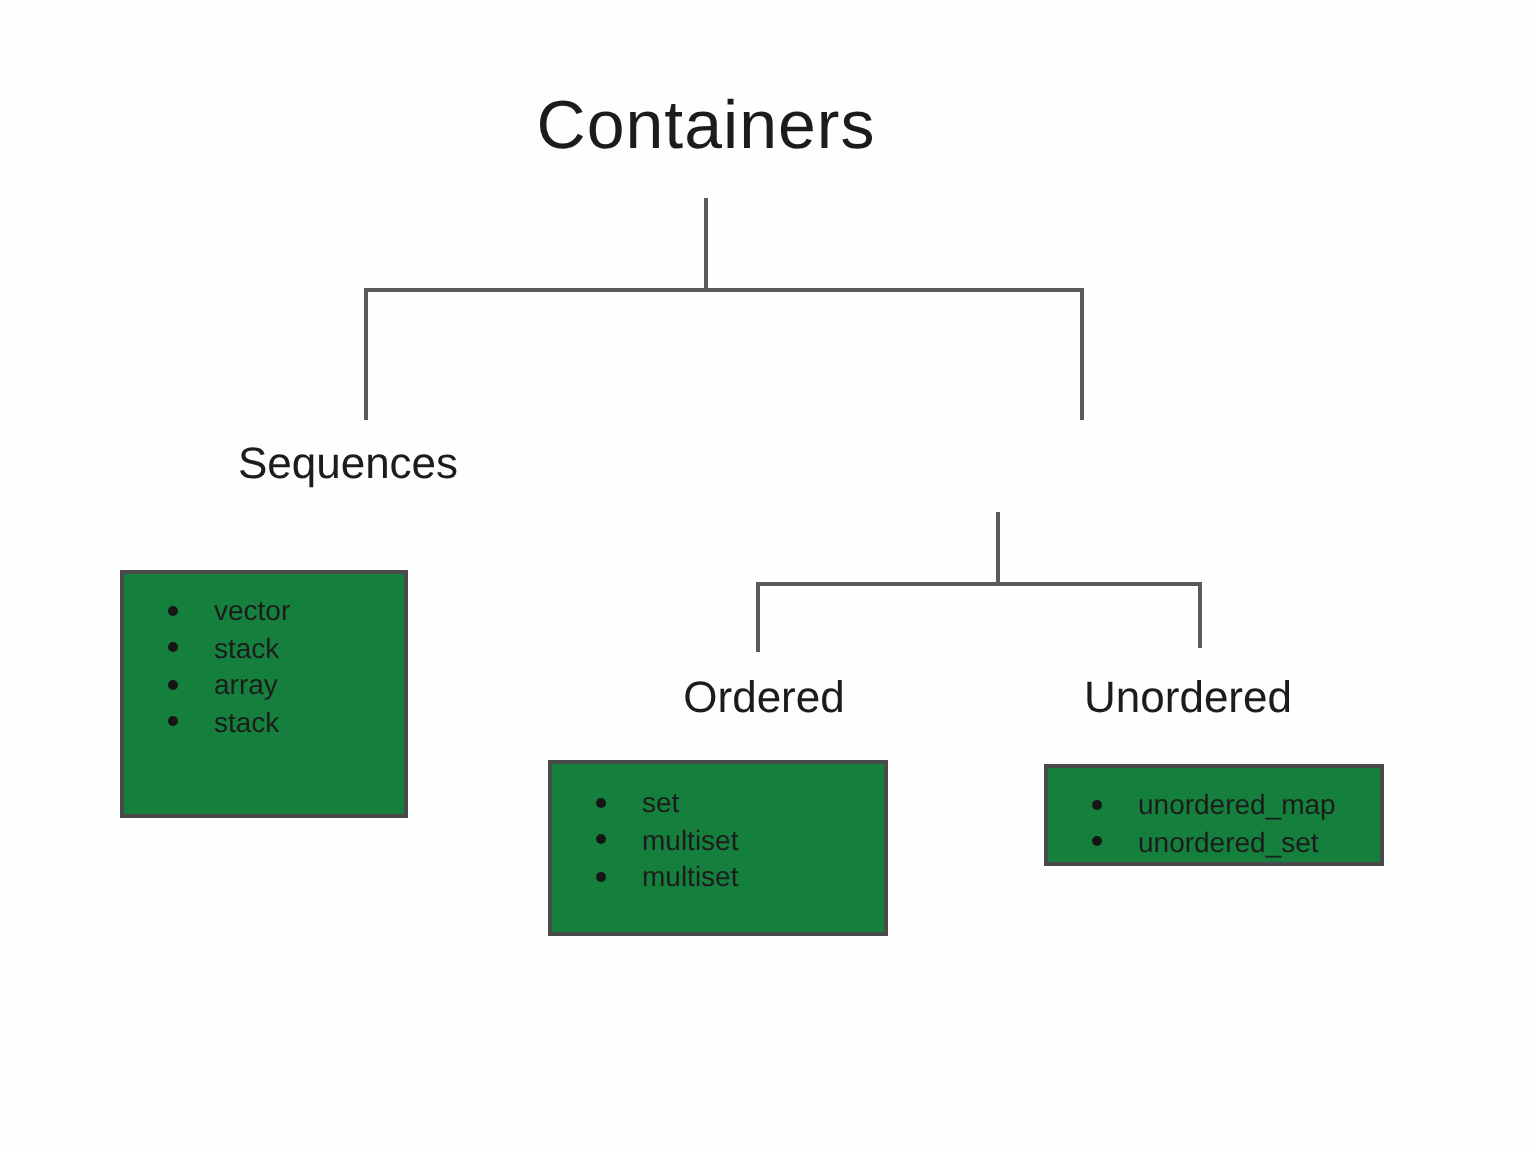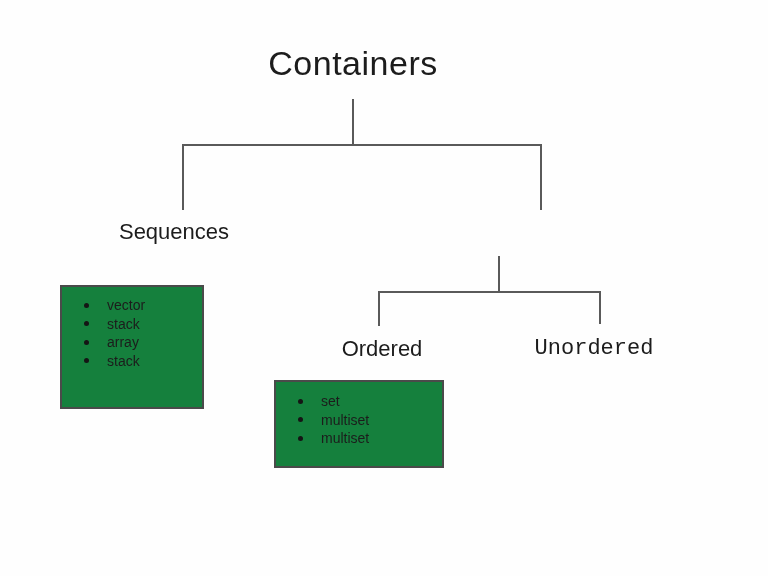--- a/index.html
+++ b/index.html
@@ -79,21 +79,21 @@
   <div class="line v" style="left:540px; top:144px; height:66px;"></div>
 
   <div class="node-label" style="left:174px; top:219px;text-align:center;">Sequences</div>
 
   <div class="line v" style="left:498px; top:256px; height:36px;"></div>
   <div class="line h" style="left:378px; top:291px; width:223px;"></div>
   <div class="line v" style="left:378px; top:291px; height:35px;"></div>
   <div class="line v" style="left:599px; top:291px; height:33px;"></div>
 
   <div class="node-label" style="left:370px; top:336px;margin-left:12px;">Ordered</div>
-  <div class="node-label" style="left:594px; top:336px;font-family:Liberation Mono, monospace;">Unordered</div>
+  <div class="node-label" style="left:594px; top:336px;">Unordered</div>
 
   <div class="list-box" style="left:60px; top:285px; width:144px; height:124px; padding-top:9px;">
     <ul>
       <li>
         <span class="bullet"></span>
         <span>vector</span>
       </li>
       <li>
         <span class="bullet"></span>
         <span>stack</span>
@@ -119,14 +119,26 @@
         <span class="bullet"></span>
         <span>multiset</span>
       </li>
       <li>
         <span class="bullet"></span>
         <span>multiset</span>
       </li>
     </ul>
   </div>
 
+  <div class="list-box" style="left:522px; top:382px; width:170px; height:51px; padding-top:9px;">
+    <ul>
+      <li>
+        <span class="bullet"></span>
+        <span>unordered_map</span>
+      </li>
+      <li>
+        <span class="bullet"></span>
+        <span>unordered_set</span>
+      </li>
+    </ul>
+  </div>
 
 </div>
 
 </body></html>

